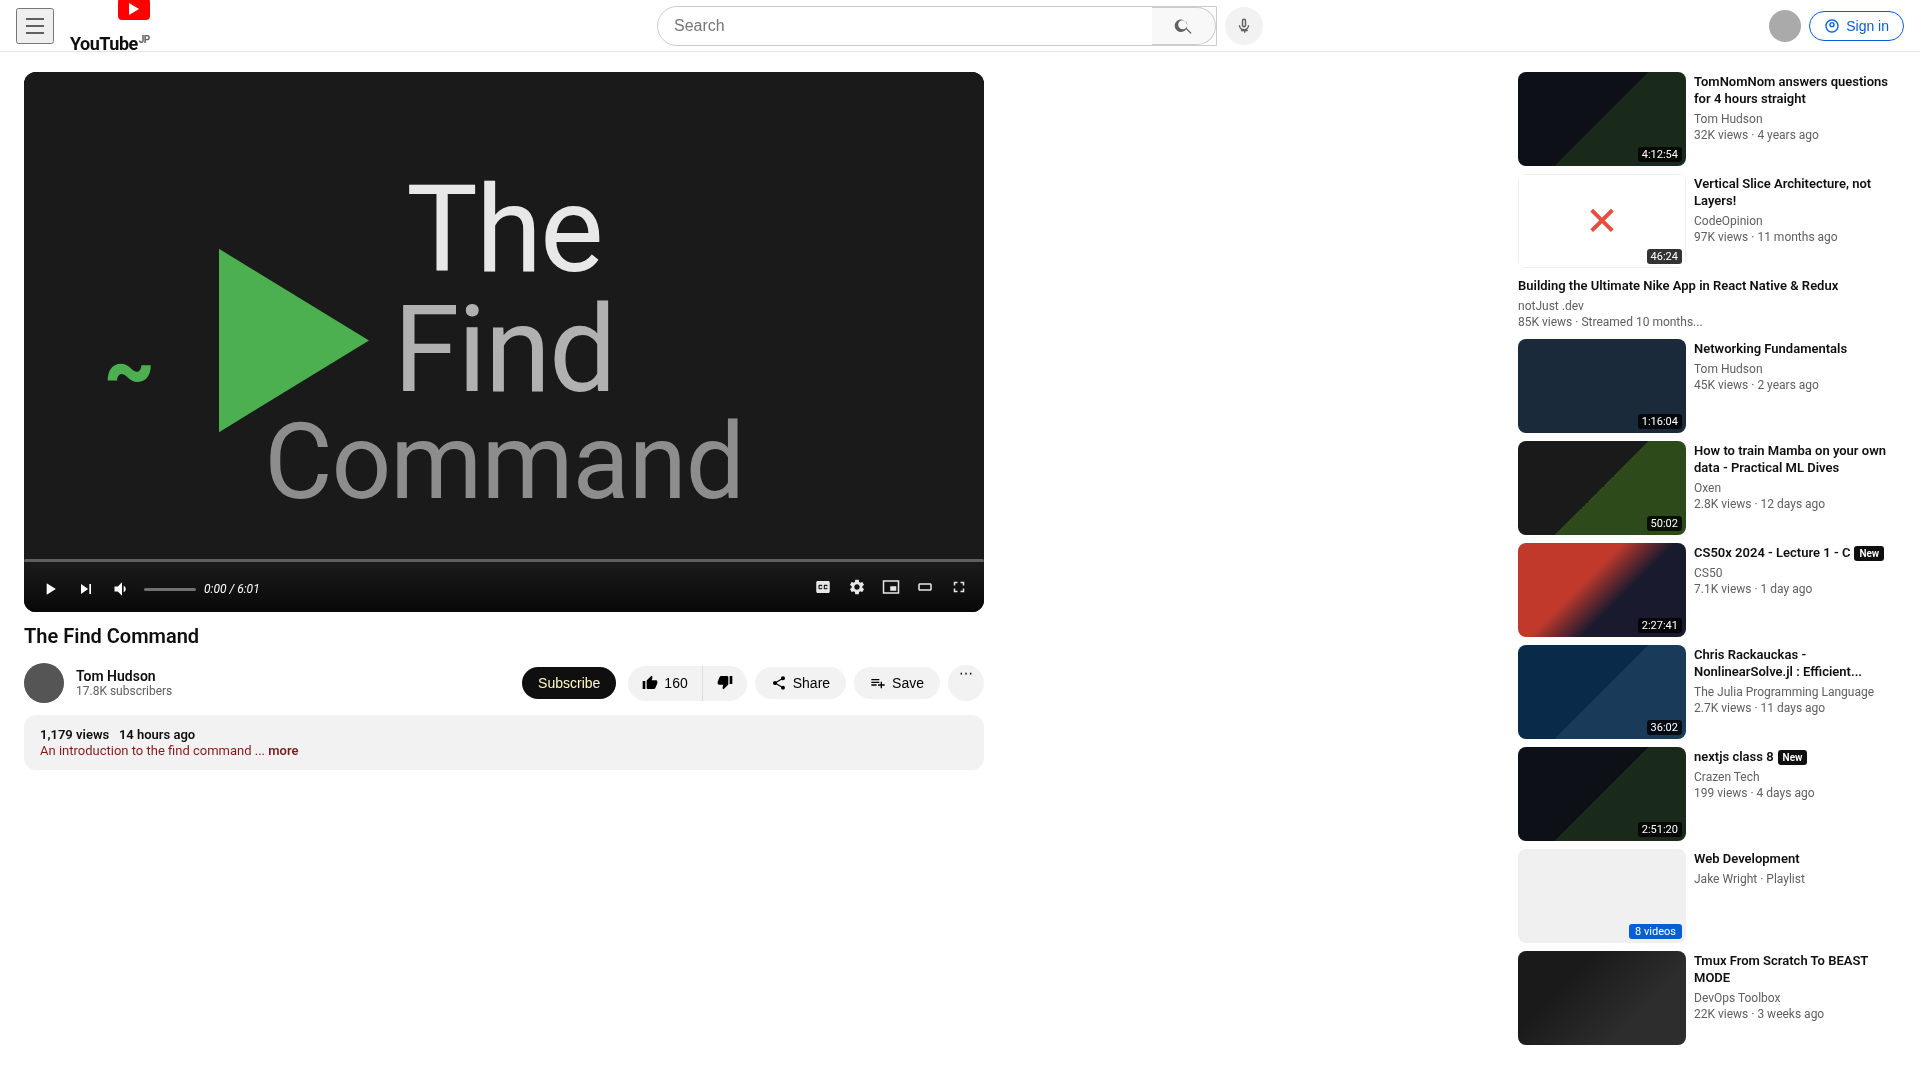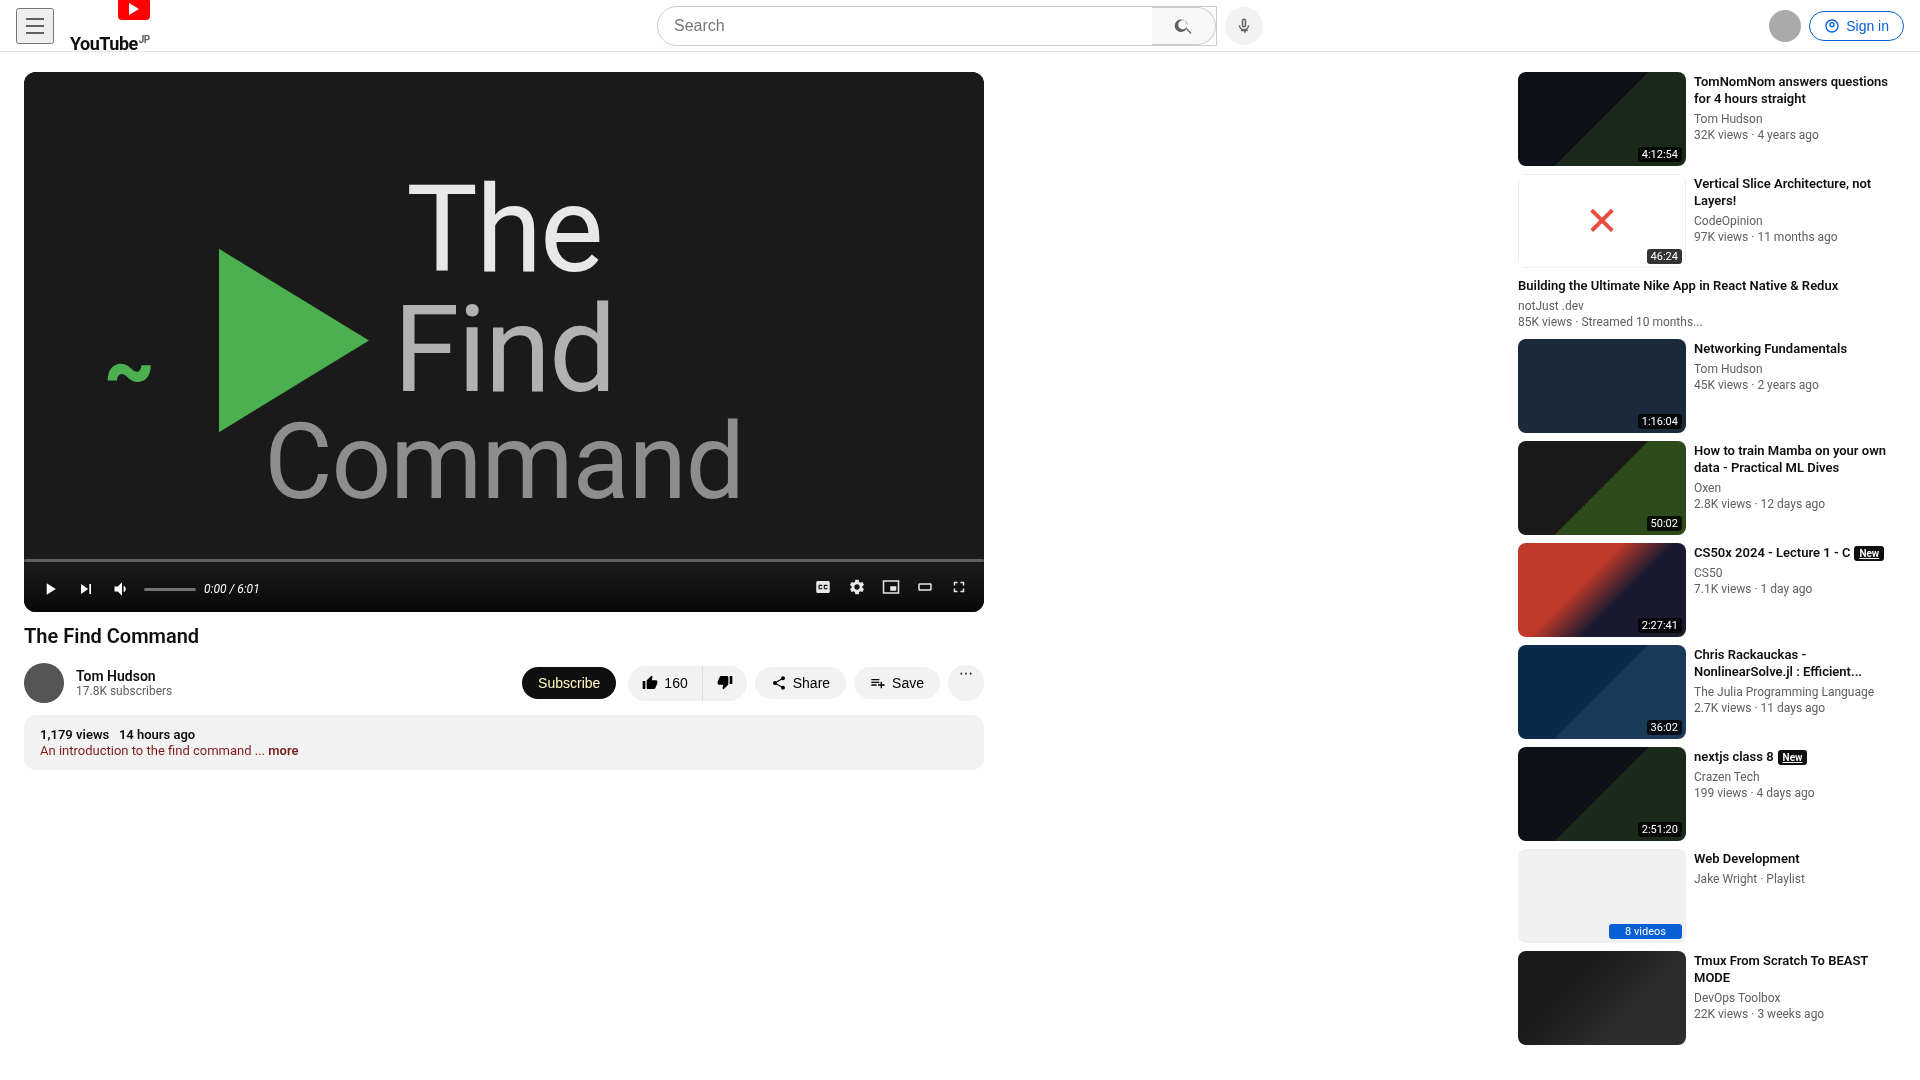--- a/index.html
+++ b/index.html
@@ -84,26 +84,26 @@
     .desc-meta { font-size: 13px; font-weight: 600; margin-bottom: 1px; }
     .desc-text { font-size: 13px; color: #7f1d1d; }
     .desc-more { font-size: 13px; font-weight: 600; cursor: pointer; }
 
     
     .sidebar { width: 402px; min-width: 402px; padding: 20px 16px 20px 0; overflow-y: auto; max-height: calc(100vh - 52px); }
 
     .sidebar-item { display: flex; gap: 8px; margin-bottom: 8px; cursor: pointer; }
     .thumb-wrapper { position: relative; min-width: 168px; width: 168px; height: 94px; border-radius: 8px; overflow: hidden; }
     .thumb-duration { position: absolute; bottom: 4px; right: 4px; background: rgba(0,0,0,0.8); color: #fff; font-size: 11px; border-radius: 3px; padding: 1px 4px; }
-    .thumb-badge { position: absolute; bottom: 4px; right: 4px; background: #065fd4; color: #fff; font-size: 11px; border-radius: 3px; padding: 1px 16px; }
+    .thumb-badge { position: absolute; bottom: 4px; right: 4px; background: #065fd4; color: #fff; font-size: 11px; border-radius: 3px; padding: 1px 6px; }
     .sidebar-item-info { flex: 1; padding: 2px 0; }
     .sidebar-item-title { font-size: 13px; font-weight: 600; line-height: 1.3; margin-bottom: 4px; display: -webkit-box; -webkit-line-clamp: 2; -webkit-box-orient: vertical; overflow: hidden; }
     .sidebar-item-channel { font-size: 12px; color: #606060; margin-bottom: 2px; }
     .sidebar-item-meta { font-size: 12px; color: #606060; }
-    .new-badge { display: inline-block; background: #0f0f0f; color: #fff; font-size: 10px; padding: 1px 5px; border-radius: 3px; margin-left: 4px; text-decoration: underline; }
+    .new-badge { display: inline-block; background: #0f0f0f; color: #fff; font-size: 10px; padding: 1px 5px; border-radius: 3px; margin-left: 4px; }
 
     
     .thumb-1 { background: linear-gradient(135deg, #0d1117 50%, #1a2a1a 50%); }
     .thumb-2 { background: #fff; border: 1px solid #eee; display: flex; align-items: center; justify-content: center; }
     .thumb-3 { background: linear-gradient(135deg, #1a1a2e 40%, #ff6b35 60%); }
     .thumb-4 { background: #1a2a3a; }
     .thumb-5 { background: linear-gradient(135deg, #1a1a1a 50%, #2d4a1a 50%); }
     .thumb-6 { background: linear-gradient(135deg, #c0392b 40%, #1a1a2e 60%); }
     .thumb-7 { background: linear-gradient(135deg, #0a2a4a 50%, #1a3a5a 50%); }
     .thumb-8 { background: #f0f0f0; }

